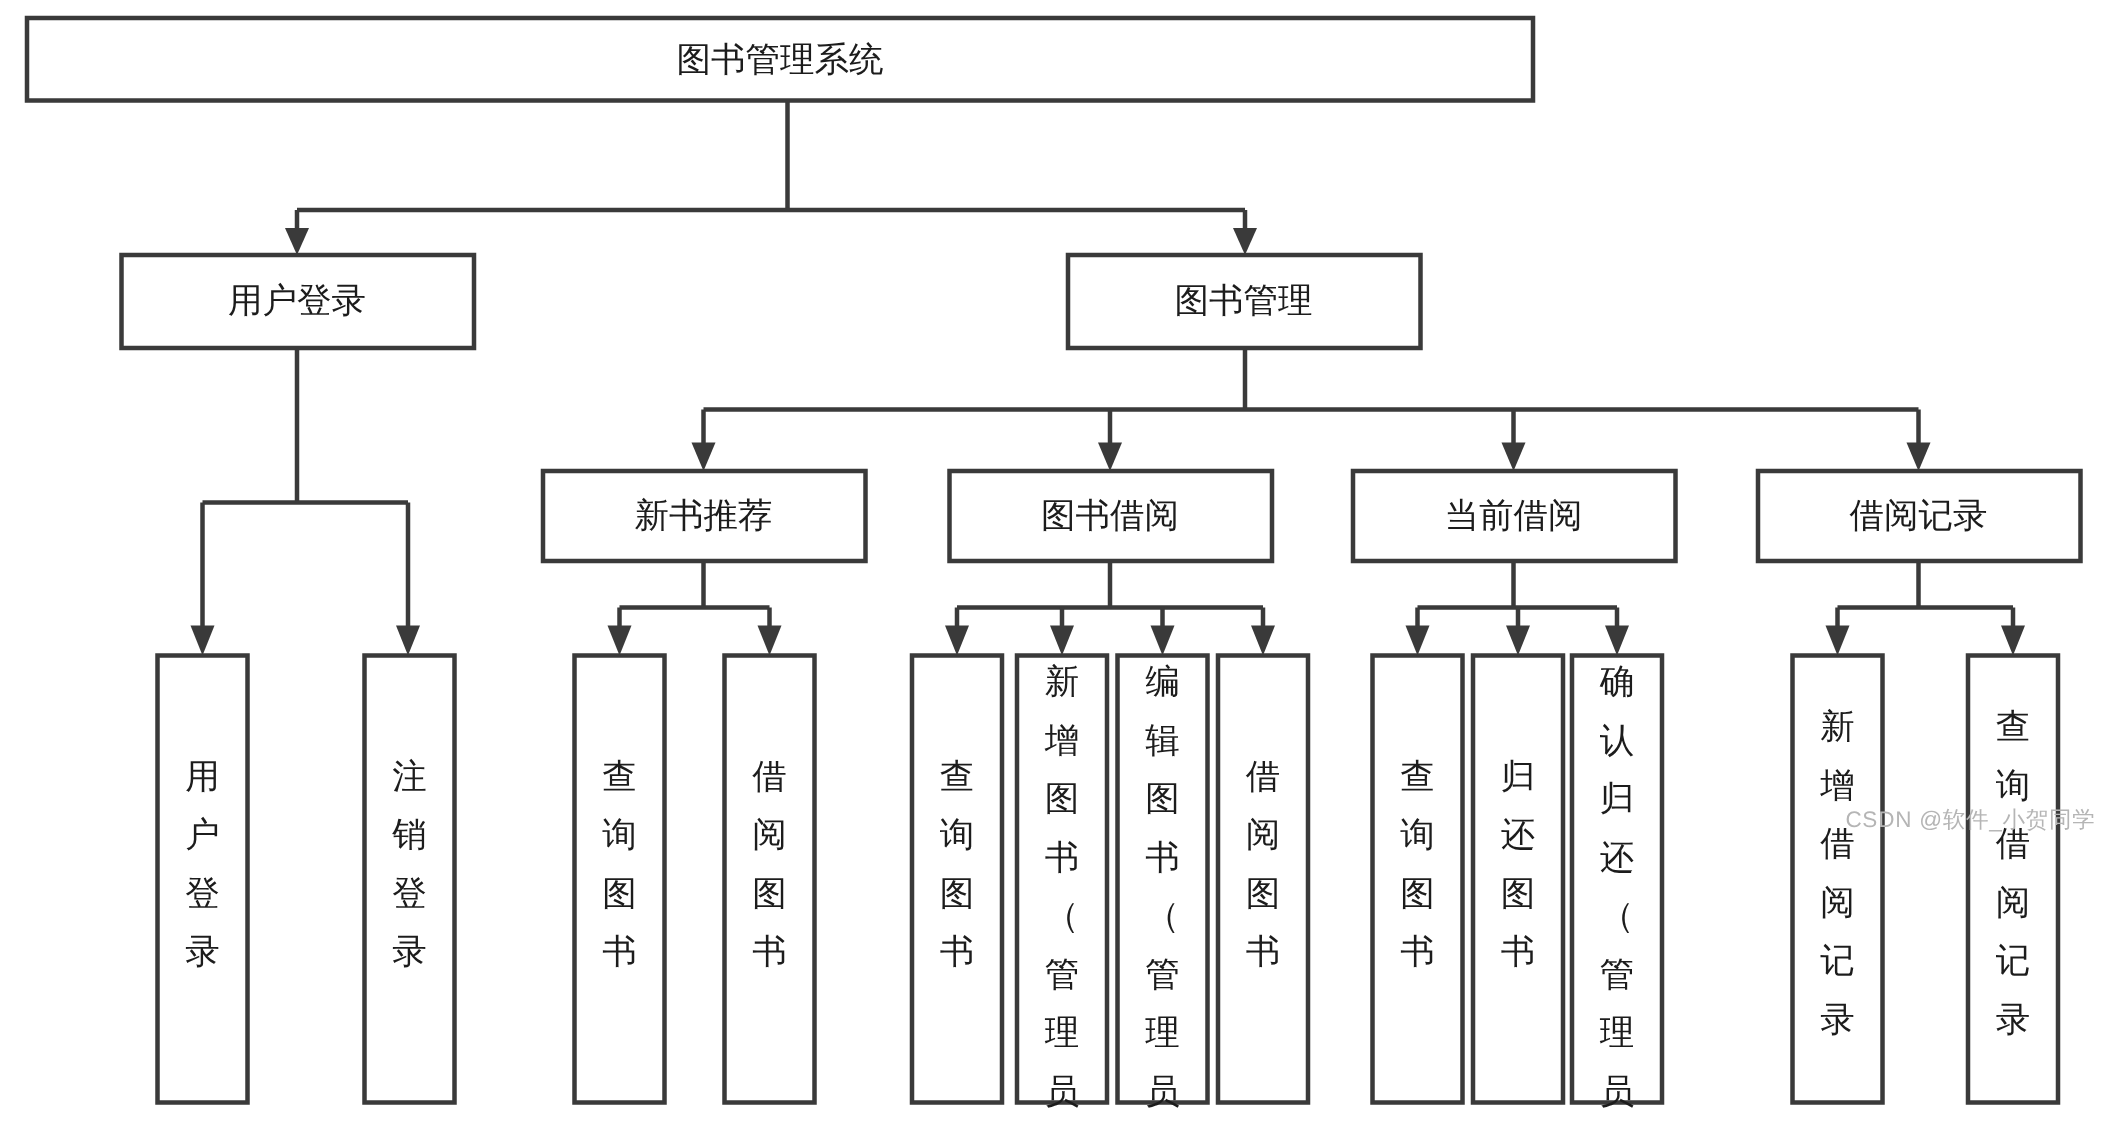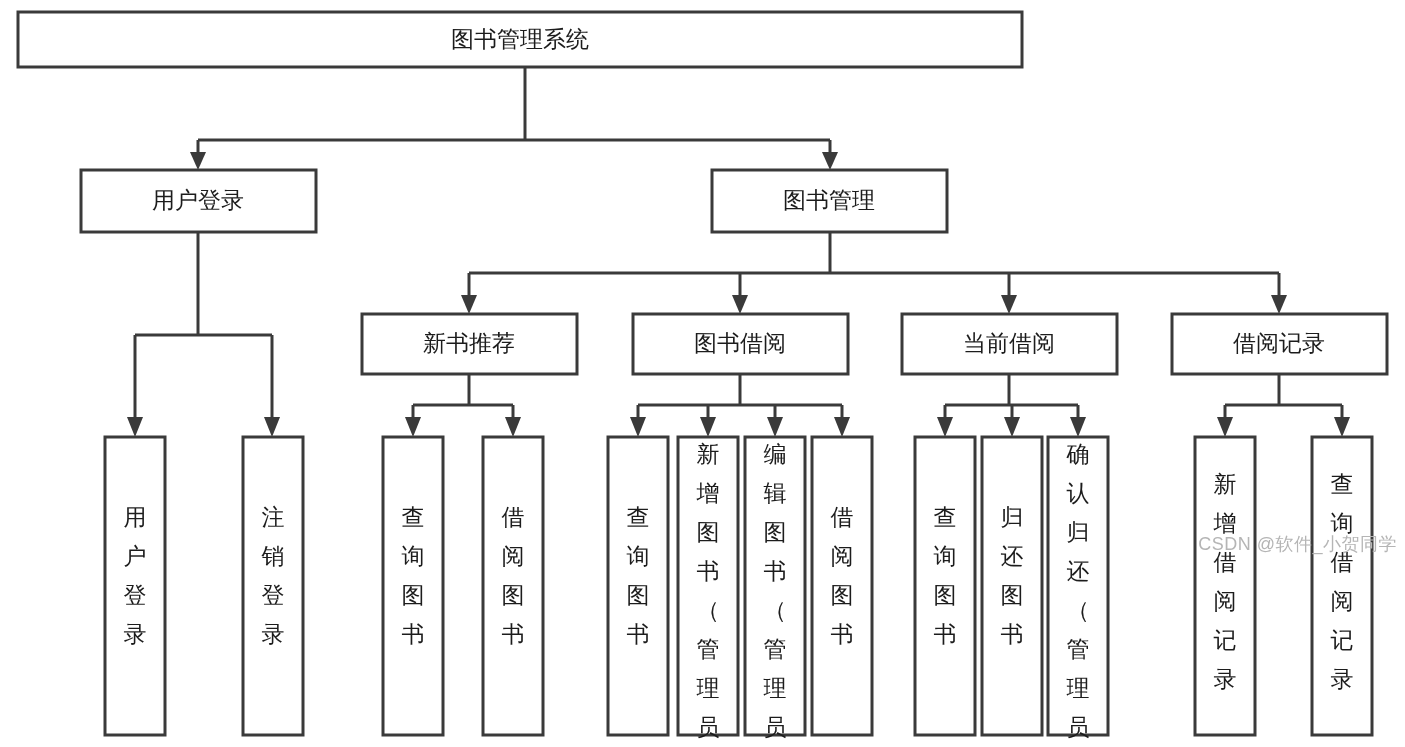--- a/index.html
+++ b/index.html
@@ -52,21 +52,21 @@
     font-family: "Liberation Sans", "DejaVu Sans", sans-serif;
     font-size: 23px;
     fill: #1c1c1c;
     text-anchor: middle;
   }
   .watermark-text {
     position: absolute;
     right: 8px;
     bottom: 4px;
     font-family: "Liberation Sans", "DejaVu Sans", sans-serif;
-    font-size: 18px;
+    font-size: 15px;
     color: #b5b5b5;
     letter-spacing: 0.5px;
     white-space: nowrap;
     user-select: none;
   }
 </style>
 </head>
 <body>
 
 <div id="diagram-root">

